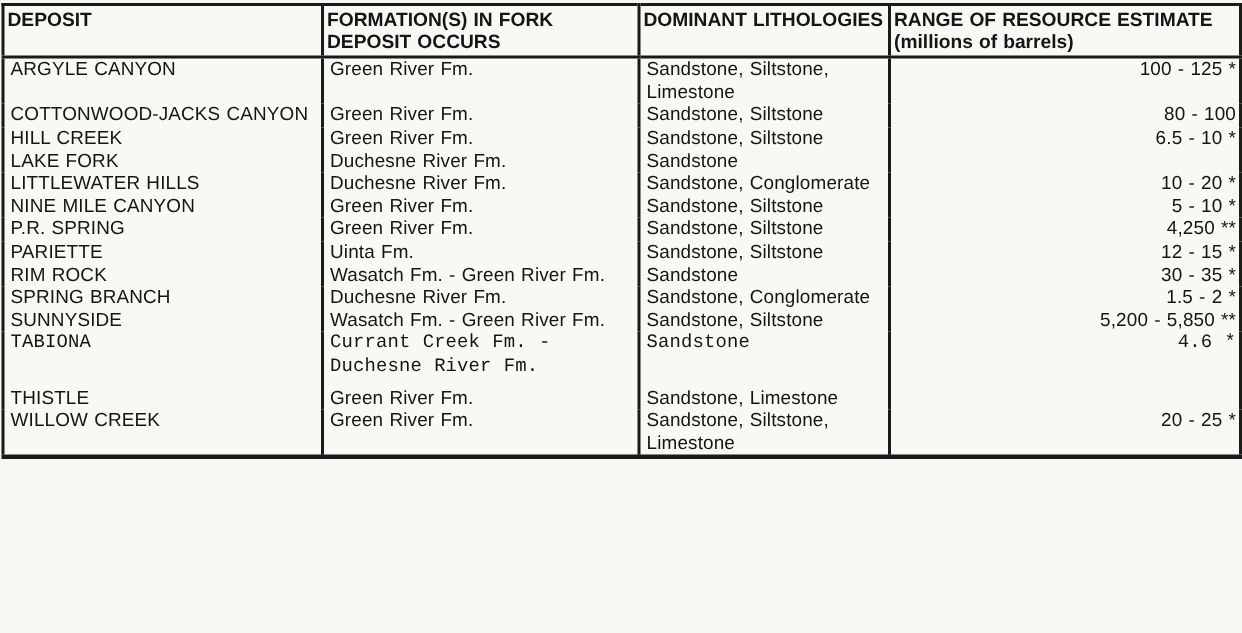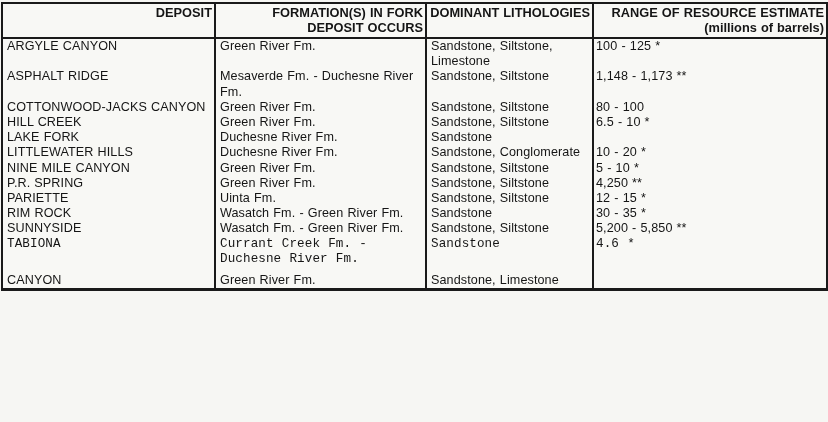--- a/index.html
+++ b/index.html
@@ -35,33 +35,33 @@
   col.c4 { width: 234px; }
   th, td {
     vertical-align: top;
     overflow: hidden;
     word-spacing: 0.5px;
   }
   th {
     font-size: 12.8px;
     line-height: 15px;
     font-weight: bold;
-    text-align: right;
+    text-align: left;
     padding: 1px 2px 2px 2px;
     border-bottom: 2px solid #1a1a1a;
     margin-left: 36px;
   }
   th + th, td + td { border-left: 2px solid #1a1a1a; }
   td {
     font-size: 12.6px;
     line-height: 15.2px;
     padding: 0 4px;
     letter-spacing: 0.1px;
   }
-  td.estimate { text-align: left; padding: 0 2px; }
+  td.estimate { text-align: right; padding: 0 2px; }
   tr.gap-after td { padding-bottom: 6px; font-family: Liberation Mono, monospace; }
   .hdr-sub { font-weight: bold; }
 </style>
 </head>
 <body>
 
 <div class="page">
   <table class="resource">
     <colgroup>
       <col class="c1">
@@ -79,26 +79,20 @@
           <div class="hdr-sub">(millions of barrels)</div>
         </th>
       </tr>
     </thead>
     <tbody>
       <tr>
         <td>ARGYLE CANYON</td>
         <td>Green River Fm.</td>
         <td>Sandstone, Siltstone, Limestone</td>
         <td class="estimate">100 - 125 *</td>
-      </tr>
-      <tr>
-        <td>ASPHALT RIDGE</td>
-        <td>Mesaverde Fm. - Duchesne River Fm.</td>
-        <td>Sandstone, Siltstone</td>
-        <td class="estimate">1,148 - 1,173 **</td>
       </tr>
       <tr>
         <td>COTTONWOOD-JACKS CANYON</td>
         <td>Green River Fm.</td>
         <td>Sandstone, Siltstone</td>
         <td class="estimate">80 - 100</td>
       </tr>
       <tr>
         <td>HILL CREEK</td>
         <td>Green River Fm.</td>
@@ -135,32 +129,44 @@
         <td>Sandstone, Siltstone</td>
         <td class="estimate">12 - 15 *</td>
       </tr>
       <tr>
         <td>RIM ROCK</td>
         <td>Wasatch Fm. - Green River Fm.</td>
         <td>Sandstone</td>
         <td class="estimate">30 - 35 *</td>
       </tr>
       <tr>
+        <td>SPRING BRANCH</td>
+        <td>Duchesne River Fm.</td>
+        <td>Sandstone, Conglomerate</td>
+        <td class="estimate">1.5 - 2 *</td>
+      </tr>
+      <tr>
         <td>SUNNYSIDE</td>
         <td>Wasatch Fm. - Green River Fm.</td>
         <td>Sandstone, Siltstone</td>
         <td class="estimate">5,200 - 5,850 **</td>
       </tr>
       <tr class="gap-after">
         <td>TABIONA</td>
         <td>Currant Creek Fm. - Duchesne River Fm.</td>
         <td>Sandstone</td>
         <td class="estimate">4.6 *</td>
       </tr>
       <tr>
-        <td>CANYON</td>
+        <td>THISTLE</td>
         <td>Green River Fm.</td>
         <td>Sandstone, Limestone</td>
         <td class="estimate"></td>
+      </tr>
+      <tr>
+        <td>WILLOW CREEK</td>
+        <td>Green River Fm.</td>
+        <td>Sandstone, Siltstone, Limestone</td>
+        <td class="estimate">20 - 25 *</td>
       </tr>
     </tbody>
   </table>
 </div>
 
 </body></html>

